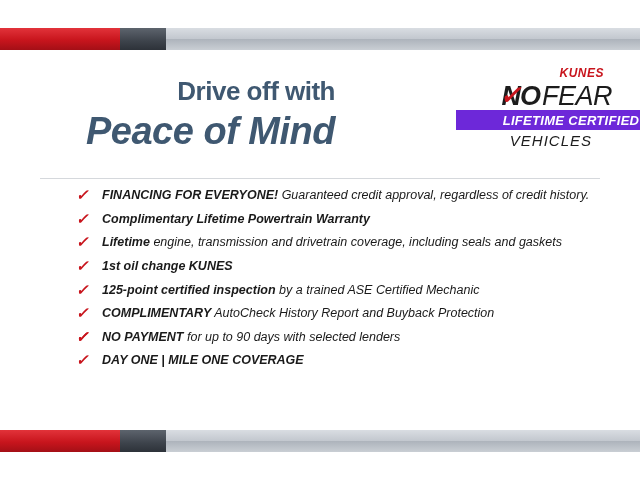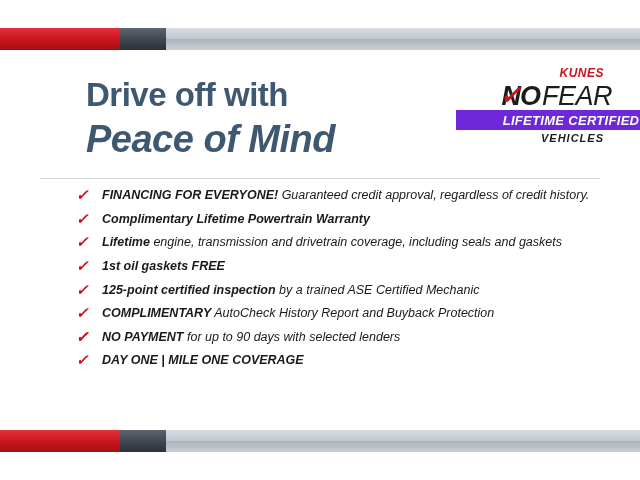--- a/index.html
+++ b/index.html
@@ -69,26 +69,27 @@
   }
 
   
   .headline {
     position: absolute;
     left: 70px;
     top: 22px;
     color: #3e5770;
   }
   .headline .line1 {
-    font-size: 33px;
+    font-size: 26px;
     font-weight: bold;
     letter-spacing: -0.5px;
     color: #41597220;
     color: #3f5871;
     line-height: 1.05;
+    text-align: right;
   }
   .headline .line2 {
     font-size: 38px;
     font-weight: bold;
     font-style: italic;
     letter-spacing: -0.5px;
     color: #3f5871;
     line-height: 1.1;
     margin-top: 6px;
   }
@@ -161,24 +162,24 @@
     font-weight: bold;
     font-style: italic;
     letter-spacing: 0.3px;
     display: flex;
     align-items: center;
     justify-content: center;
     padding-left: 37px;
   }
   .logo .vehicles {
     position: absolute;
-    right: 8px;
+    right: 20px;
     top: 66px;
-    font-size: 11px;
-    font-weight: bold;
+    font-size: 15px;
+    font-weight: normal;
     font-style: italic;
     color: #1c1c1c;
     letter-spacing: 1px;
   }
 
   
   .divider {
     position: absolute;
     left: 24px;
     top: 122px;
@@ -270,21 +271,21 @@
         <b>Complimentary Lifetime Powertrain Warranty</b><span></span>
       </div>
 
       <div class="item">
         <span class="tick">✓</span>
         <b>Lifetime</b><span> engine, transmission and drivetrain coverage, including seals and gaskets</span>
       </div>
 
       <div class="item">
         <span class="tick">✓</span>
-        <b>1st oil gaskets FREE</b><span></span>
+        <b>1st oil change KUNES</b><span></span>
       </div>
 
       <div class="item">
         <span class="tick">✓</span>
         <b>125-point certified inspection</b><span> by a trained ASE Certified Mechanic</span>
       </div>
 
       <div class="item">
         <span class="tick">✓</span>
         <b>COMPLIMENTARY</b><span> AutoCheck History Report and Buyback Protection</span>

